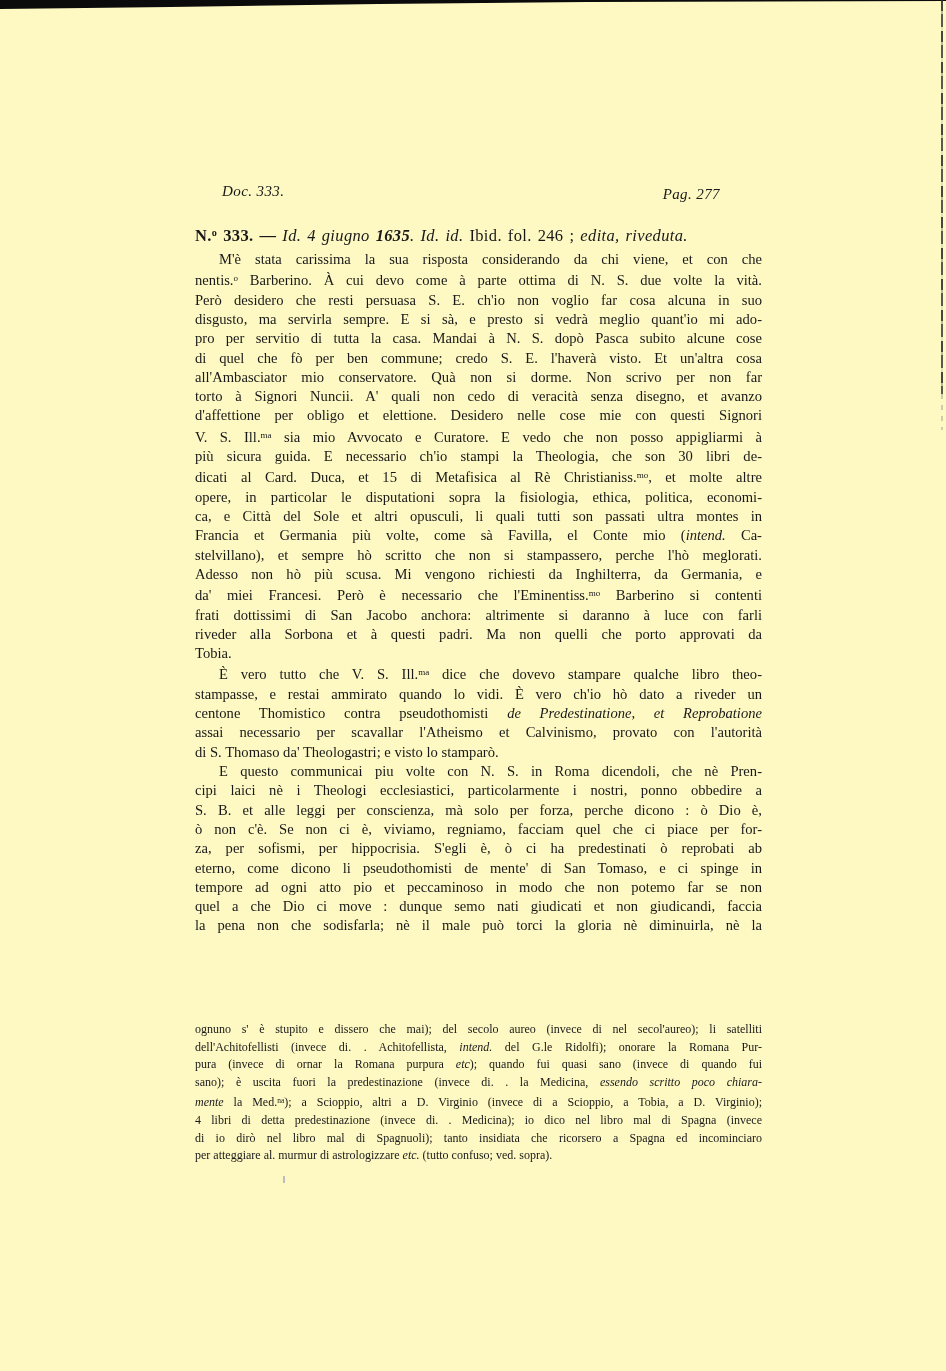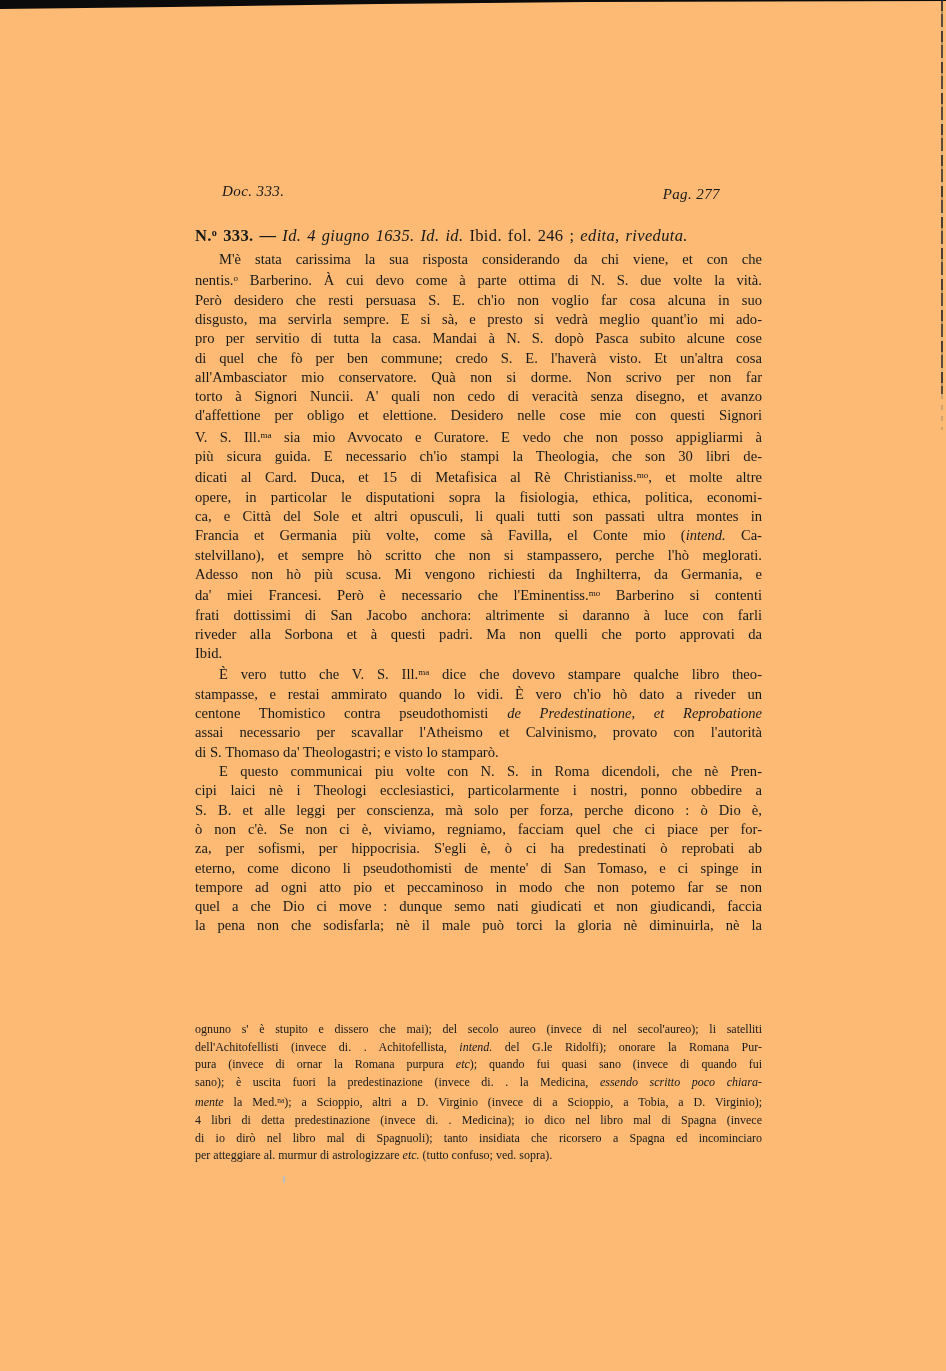--- a/index.html
+++ b/index.html
@@ -1,20 +1,20 @@
 <!DOCTYPE html>
 <html><head>
 <meta charset="utf-8">
 <style>
   html,body{margin:0;padding:0;background:#e8e8e6;}
   .page{
     position:relative;
     width:946px;height:1371px;
     margin:0 auto;
-    background:#fdba74;
+    background:#fef9c3;
     font-family:"Liberation Serif","DejaVu Serif",serif;
     color:#191919;
     overflow:hidden;
   }
   
   .artifact-top{
     position:absolute;top:0;left:0;width:946px;height:10px;background:#0b0b0b;
     clip-path:polygon(0 0,100% 0,100% 1px,62% 2px,40% 4px,18% 7px,0 9px);
   }
   .artifact-right{
@@ -45,21 +45,21 @@
   .tline{line-height:19.3px;text-align:justify;text-align-last:justify;}
   .tline.short{text-align-last:left;}
   .tline.ind{text-indent:24px;}
   
   .footnote-text{position:absolute;top:1021px;left:195px;width:567px;font-size:12px;}
   .fline{line-height:17.7px;text-align:justify;text-align-last:justify;}
   .fline.short{text-align-last:left;}
   
   .i{font-style:italic;}
   .b{font-weight:700;}
-  .bi{font-weight:400;font-style:italic;}
+  .bi{font-weight:700;font-style:italic;}
   .sup{font-size:62%;vertical-align:.45em;}
   .bsup{font-size:62%;vertical-align:.45em;font-weight:700;}
 </style>
 </head>
 <body>
 
 <div class="page">
   <div class="artifact-top"></div>
   <div class="artifact-right"></div>
   <div class="artifact-right-tail"></div>
@@ -86,21 +86,21 @@
       <div class="tline"><span>più sicura guida. E necessario ch'io stampi la Theologia, che son 30 libri de-</span></div>
       <div class="tline"><span>dicati al Card. Duca, et 15 di Metafisica al Rè Christianiss.</span><span class="sup">mo</span><span>, et molte altre</span></div>
       <div class="tline"><span>opere, in particolar le disputationi sopra la fisiologia, ethica, politica, economi-</span></div>
       <div class="tline"><span>ca, e Città del Sole et altri opusculi, li quali tutti son passati ultra montes in</span></div>
       <div class="tline"><span>Francia et Germania più volte, come sà Favilla, el Conte mio (</span><span class="i">intend.</span><span> Ca-</span></div>
       <div class="tline"><span>stelvillano), et sempre hò scritto che non si stampassero, perche l'hò meglorati.</span></div>
       <div class="tline"><span>Adesso non hò più scusa. Mi vengono richiesti da Inghilterra, da Germania, e</span></div>
       <div class="tline"><span>da' miei Francesi. Però è necessario che l'Eminentiss.</span><span class="sup">mo</span><span> Barberino si contenti</span></div>
       <div class="tline"><span>frati dottissimi di San Jacobo anchora: altrimente si daranno à luce con farli</span></div>
       <div class="tline"><span>riveder alla Sorbona et à questi padri. Ma non quelli che porto approvati da</span></div>
-      <div class="tline short"><span>Ibid.</span></div>
+      <div class="tline short"><span>Tobia.</span></div>
       <div class="tline ind"><span>È vero tutto che V. S. Ill.</span><span class="sup">ma</span><span> dice che dovevo stampare qualche libro theo-</span></div>
       <div class="tline"><span>stampasse, e restai ammirato quando lo vidi. È vero ch'io hò dato a riveder un</span></div>
       <div class="tline"><span>centone Thomistico contra pseudothomisti </span><span class="i">de Predestinatione, et Reprobatione</span></div>
       <div class="tline"><span>assai necessario per scavallar l'Atheismo et Calvinismo, provato con l'autorità</span></div>
       <div class="tline short"><span>di S. Thomaso da' Theologastri; e visto lo stamparò.</span></div>
       <div class="tline ind"><span>E questo communicai piu volte con N. S. in Roma dicendoli, che nè Pren-</span></div>
       <div class="tline"><span>cipi laici nè i Theologi ecclesiastici, particolarmente i nostri, ponno obbedire a</span></div>
       <div class="tline"><span>S. B. et alle leggi per conscienza, mà solo per forza, perche dicono : ò Dio è,</span></div>
       <div class="tline"><span>ò non c'è. Se non ci è, viviamo, regniamo, facciam quel che ci piace per for-</span></div>
       <div class="tline"><span>za, per sofismi, per hippocrisia. S'egli è, ò ci ha predestinati ò reprobati ab</span></div>

